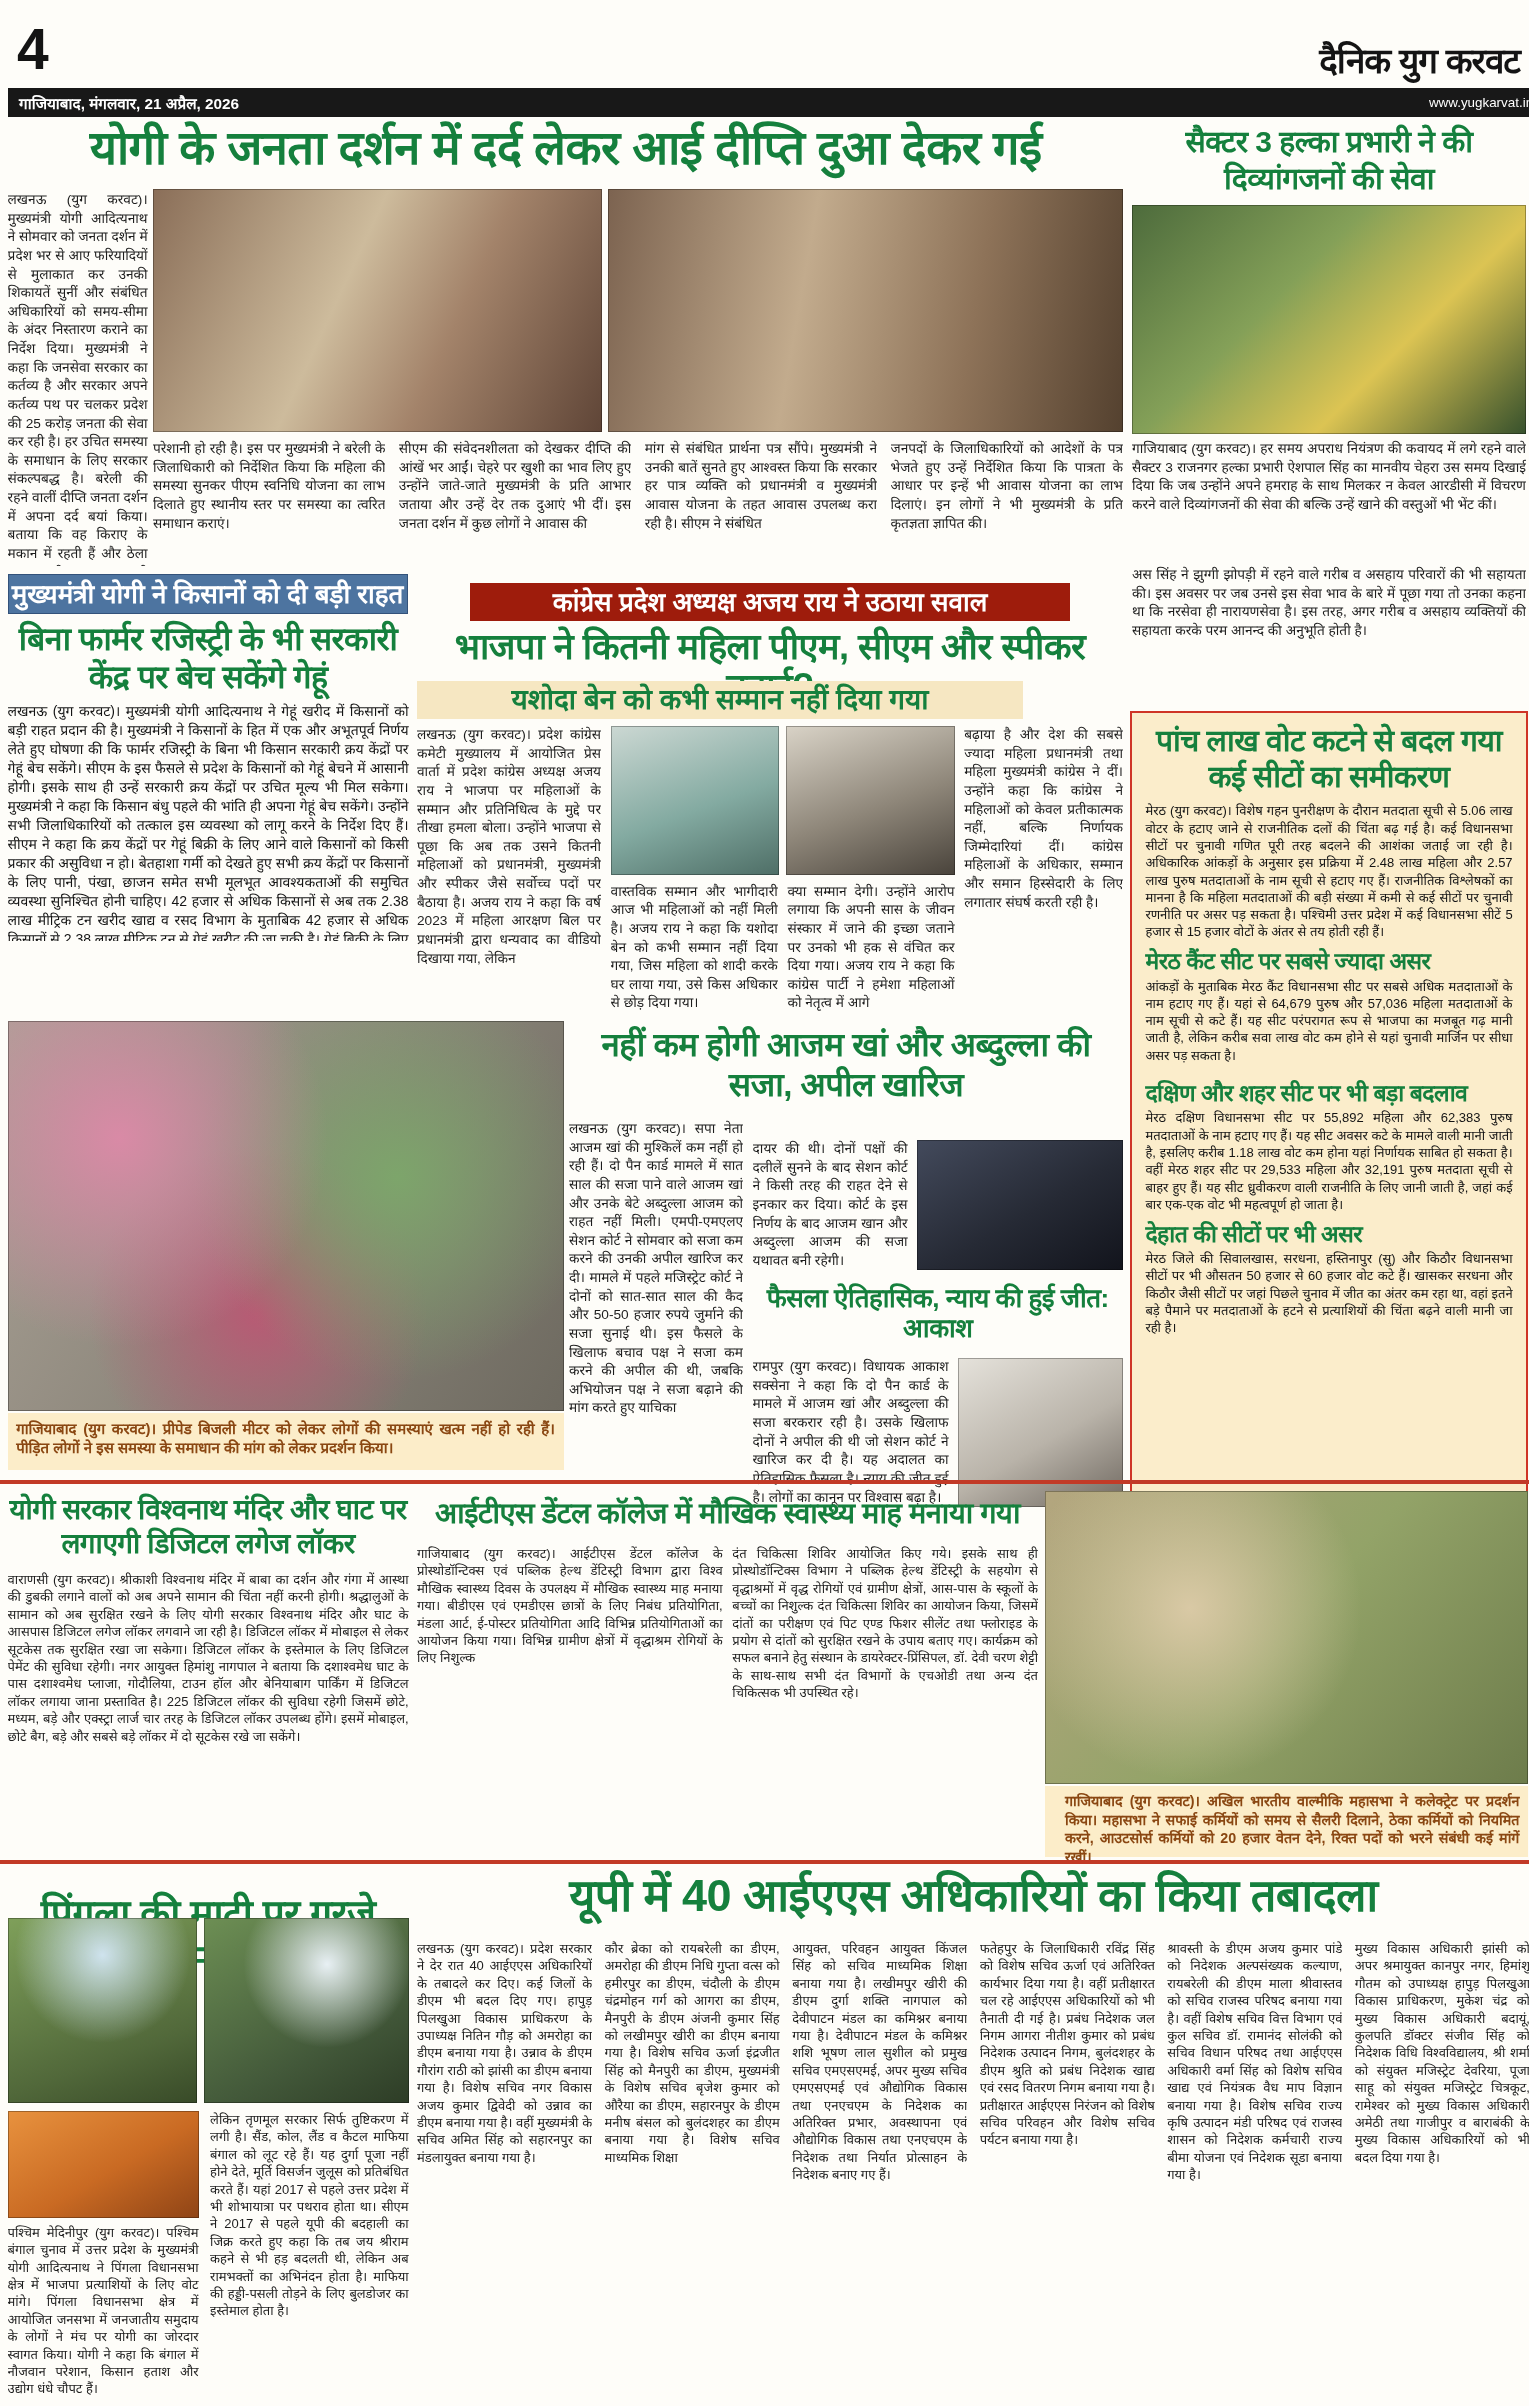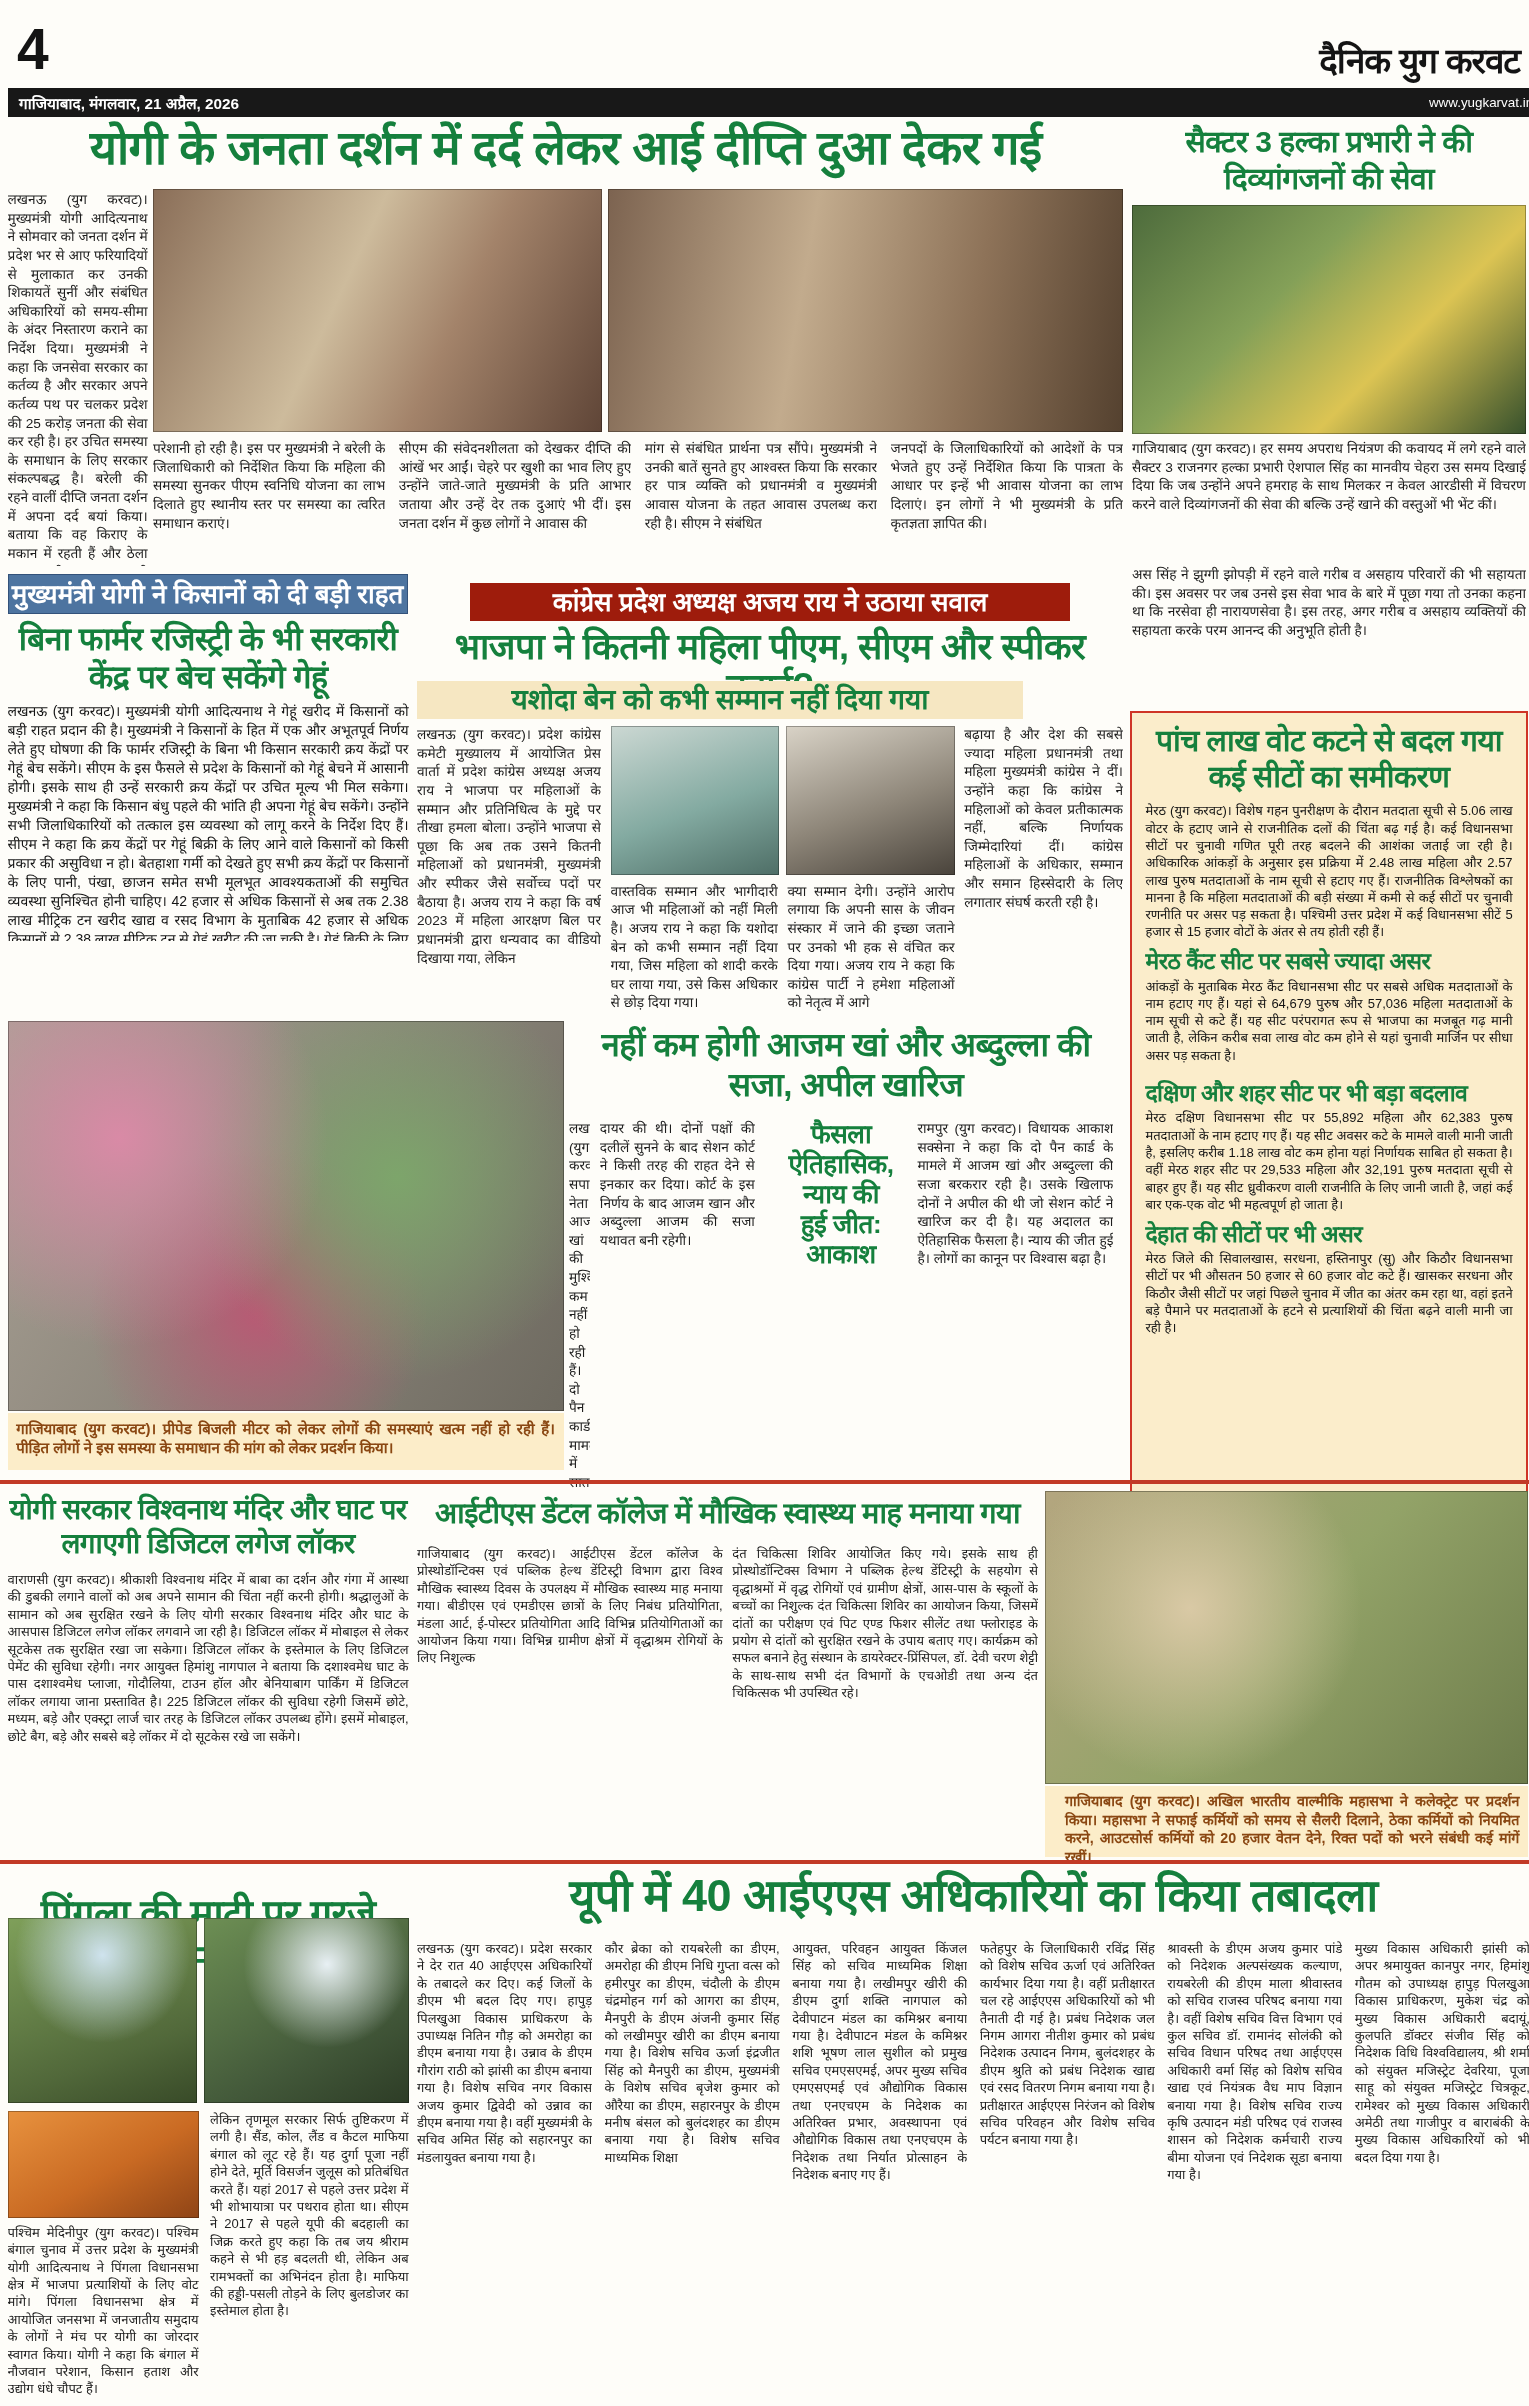--- a/index.html
+++ b/index.html
@@ -80,21 +80,21 @@
         <div class="bt jt" style="flex:1;overflow:hidden;">वास्तविक सम्मान और भागीदारी आज भी महिलाओं को नहीं मिली है। अजय राय ने कहा कि यशोदा बेन को कभी सम्मान नहीं दिया गया, जिस महिला को शादी करके घर लाया गया, उसे किस अधिकार से छोड़ दिया गया।</div>
         <div class="bt jt" style="flex:1;overflow:hidden;">क्या सम्मान देगी। उन्होंने आरोप लगाया कि अपनी सास के जीवन संस्कार में जाने की इच्छा जताने पर उनको भी हक से वंचित कर दिया गया। अजय राय ने कहा कि कांग्रेस पार्टी ने हमेशा महिलाओं को नेतृत्व में आगे</div>
       </div>
     </div>
     <div class="bt jt" style="flex:1;overflow:hidden;">बढ़ाया है और देश की सबसे ज्यादा महिला प्रधानमंत्री तथा महिला मुख्यमंत्री कांग्रेस ने दीं। उन्होंने कहा कि कांग्रेस ने महिलाओं को केवल प्रतीकात्मक नहीं, बल्कि निर्णायक जिम्मेदारियां दीं। कांग्रेस महिलाओं के अधिकार, सम्मान और समान हिस्सेदारी के लिए लगातार संघर्ष करती रही है।</div>
   </div>
 
   <div class="abs hl center" style="left:569px;top:1025px;width:554px;font-size:33px;line-height:1.22;">नहीं कम होगी आजम खां और अब्दुल्ला की सजा, अपील खारिज</div>
   <div class="abs flexrow" style="left:569px;top:1120px;width:554px;height:371px;gap:9.6px;">
     <div class="bt jt" style="width:174px;overflow:hidden;">लखनऊ (युग करवट)। सपा नेता आजम खां की मुश्किलें कम नहीं हो रही हैं। दो पैन कार्ड मामले में सात साल की सजा पाने वाले आजम खां और उनके बेटे अब्दुल्ला आजम को राहत नहीं मिली। एमपी-एमएलए सेशन कोर्ट ने सोमवार को सजा कम करने की उनकी अपील खारिज कर दी। मामले में पहले मजिस्ट्रेट कोर्ट ने दोनों को सात-सात साल की कैद और 50-50 हजार रुपये जुर्माने की सजा सुनाई थी। इस फैसले के खिलाफ बचाव पक्ष ने सजा कम करने की अपील की थी, जबकि अभियोजन पक्ष ने सजा बढ़ाने की मांग करते हुए याचिका</div>
-    <div style="flex:1;display:flex;flex-direction:row;gap:24px;">
+    <div style="flex:1;display:flex;flex-direction:column;gap:14px;margin-top:20px;">
       <div class="flexrow" style="gap:9.6px;height:178px;">
         <div class="bt jt" style="width:155px;overflow:hidden;">दायर की थी। दोनों पक्षों की दलीलें सुनने के बाद सेशन कोर्ट ने किसी तरह की राहत देने से इनकार कर दिया। कोर्ट के इस निर्णय के बाद आजम खान और अब्दुल्ला आजम की सजा यथावत बनी रहेगी।</div>
         <div class="ph p-azam" style="flex:1;"></div>
       </div>
       <div class="hl center" style="font-size:26px;line-height:1.15;">फैसला ऐतिहासिक, न्याय की हुई जीत: आकाश</div>
       <div class="flexrow" style="gap:9.6px;flex:1;">
         <div class="bt jt" style="width:196px;overflow:hidden;">रामपुर (युग करवट)। विधायक आकाश सक्सेना ने कहा कि दो पैन कार्ड के मामले में आजम खां और अब्दुल्ला की सजा बरकरार रही है। उसके खिलाफ दोनों ने अपील की थी जो सेशन कोर्ट ने खारिज कर दी है। यह अदालत का ऐतिहासिक फैसला है। न्याय की जीत हुई है। लोगों का कानून पर विश्वास बढ़ा है।</div>
         <div class="ph p-akash" style="flex:1;"></div>
       </div>
     </div>

